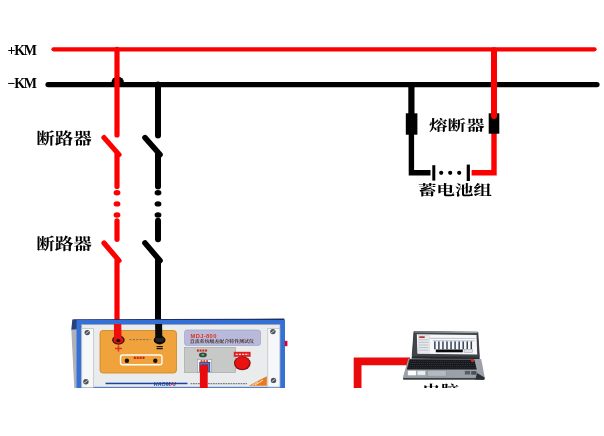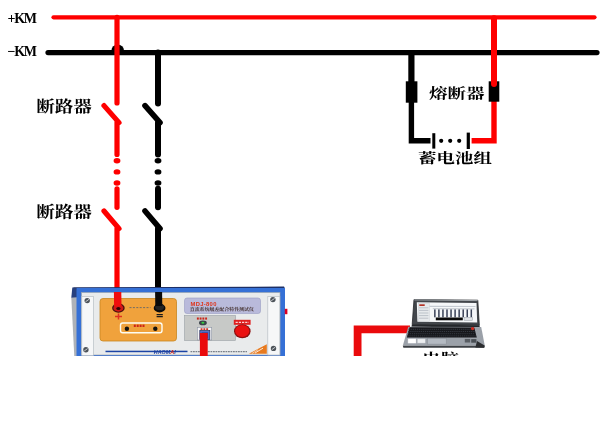--- a/index.html
+++ b/index.html
@@ -1,14 +1,14 @@
 <!DOCTYPE html>
 <html><head><meta charset="utf-8"><style>
 html,body{margin:0;padding:0;background:#fff;}
-#wrap{position:relative;width:604px;height:356px;overflow:hidden;}
+#wrap{position:relative;width:604px;height:356px;overflow:hidden;margin-top:32px;}
 </style></head><body>
 <div id="wrap"><svg xmlns="http://www.w3.org/2000/svg" width="604" height="436" viewBox="0 0 604 436">
       <rect width="604" height="436" fill="#ffffff"></rect>
       <line x1="53.5" y1="17.3" x2="594.5" y2="17.3" stroke="#fe0000" stroke-width="4.2" stroke-linecap="round"></line>
       <line x1="48" y1="52.6" x2="597" y2="52.6" stroke="#000" stroke-width="5.2" stroke-linecap="round"></line>
       <path d="M 111.5 50 A 6.2 5.4 0 0 1 123.9 50 Z" fill="#000"></path>
       <line x1="158" y1="52.6" x2="158" y2="103.5" stroke="#000" stroke-width="6" stroke-linecap="round"></line>
       <line x1="145" y1="105.6" x2="160" y2="122.6" stroke="#000000" stroke-width="5.6" stroke-linecap="round"></line>
       <line x1="158" y1="122.6" x2="158" y2="154.5" stroke="#000000" stroke-width="6" stroke-linecap="round"></line>
       <ellipse cx="158" cy="160.8" rx="3.4" ry="2.7" fill="#000000"></ellipse>

